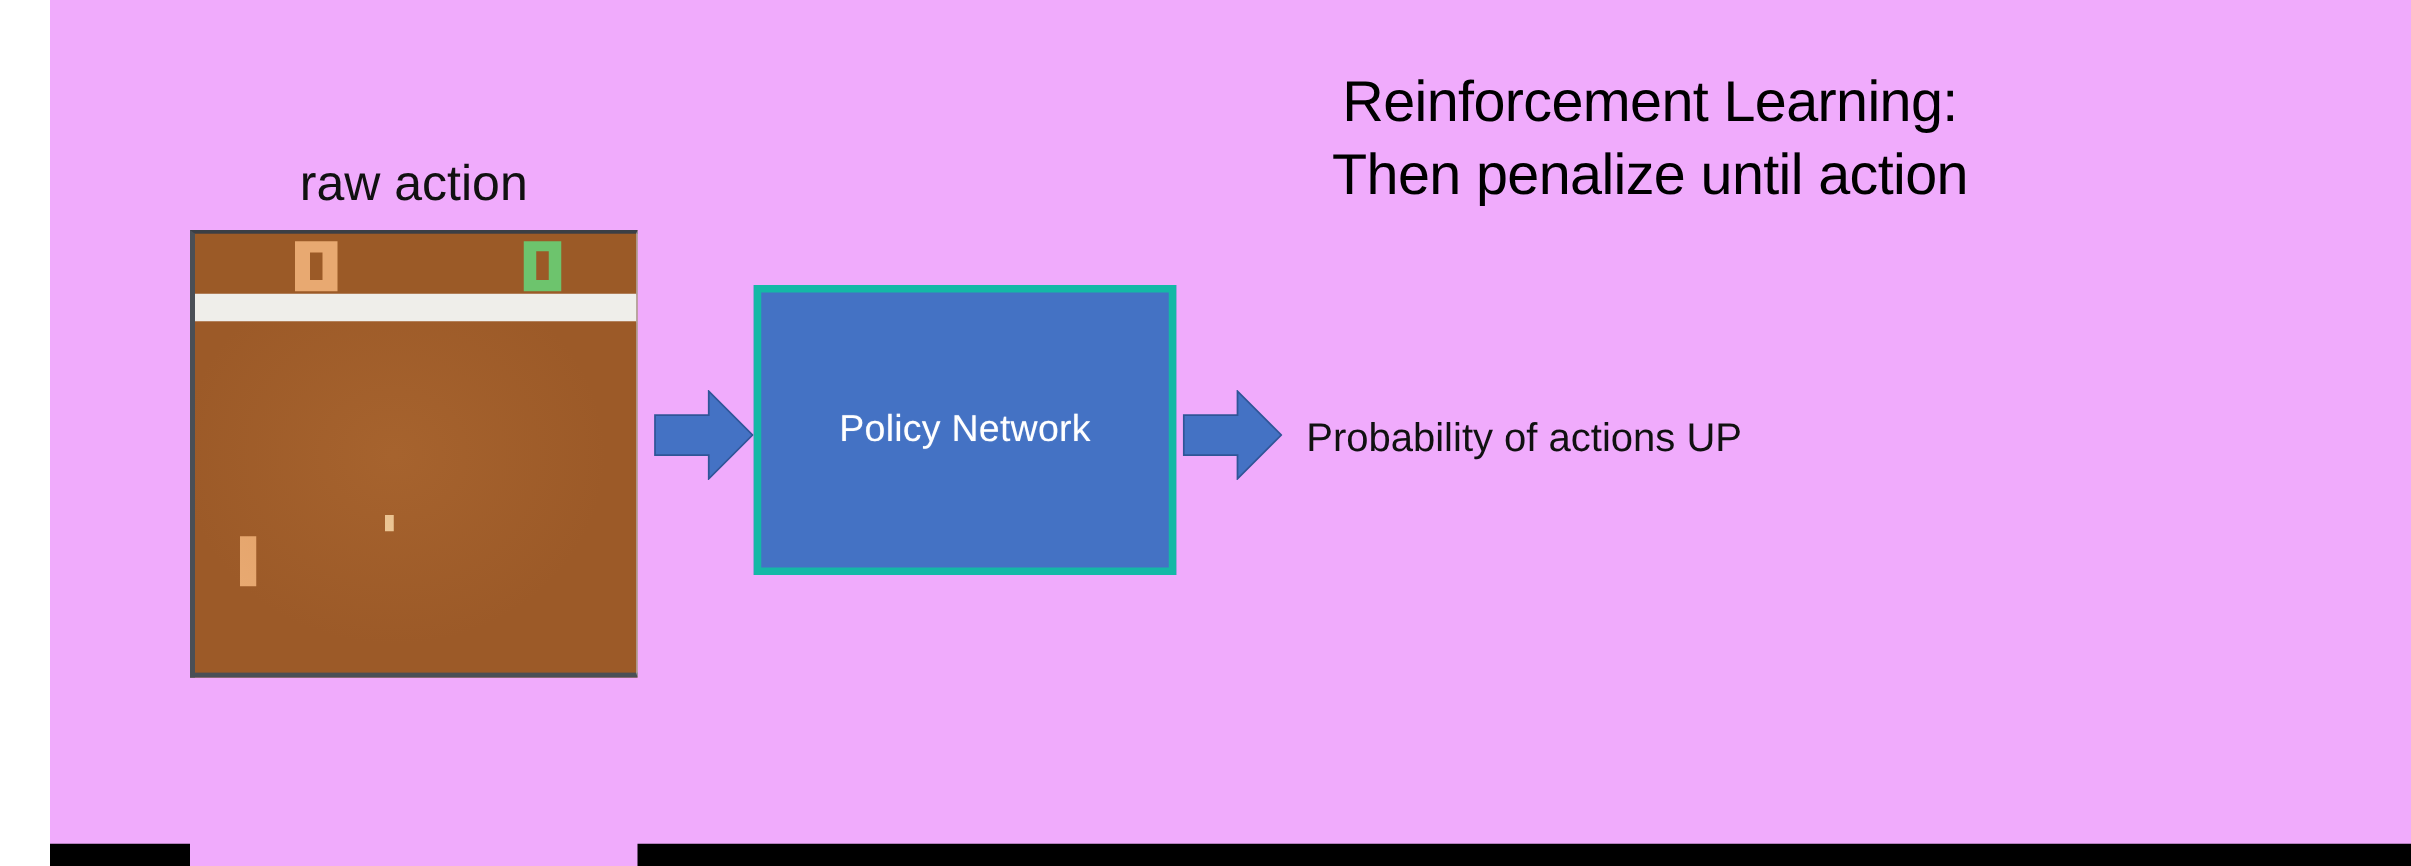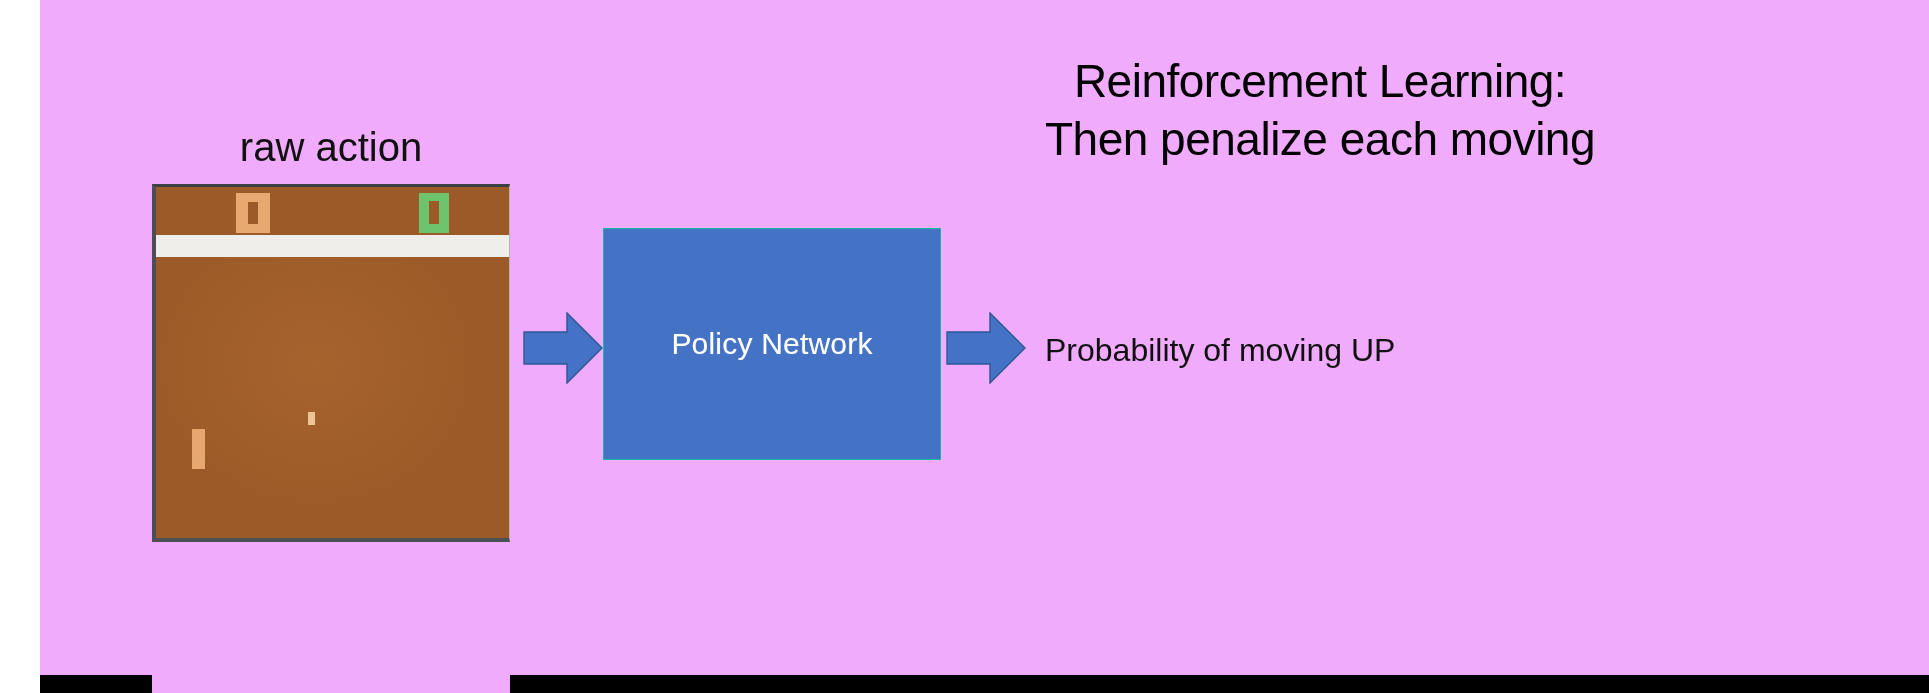--- a/index.html
+++ b/index.html
@@ -160,21 +160,21 @@
   .arrow svg { display: block; }
 
   
   .policy-box {
     position: absolute;
     left: 563px;
     top: 228px;
     width: 338px;
     height: 232px;
     background: #4472c4;
-    border: 1px solid #14b8a6;
+    border: 6px solid #14b8a6;
     box-sizing: border-box;
     display: flex;
     align-items: center;
     justify-content: center;
   }
   .policy-box-label {
     color: #ffffff;
     font-size: 30px;
     font-family: "Liberation Sans", sans-serif;
     letter-spacing: 0.2px;
@@ -203,21 +203,21 @@
   .bottom-bar-left  { left: 0;    width: 112px; }
   .bottom-bar-right { left: 470px; right: 0; }
 </style>
 </head>
 <body>
 
 <div id="slide">
 
   <div class="headline">
     <span class="hl-line">Reinforcement Learning:</span>
-    <span class="hl-line">Then penalize each moving</span>
+    <span class="hl-line">Then penalize until action</span>
   </div>
 
   <div class="raw-pixels-label">raw action</div>
 
   <div class="game-screen">
     <div class="pong-top-band">
       <div class="score-digit score-left">
         <div class="inner"></div>
       </div>
       <div class="score-digit score-right">
@@ -241,18 +241,18 @@
   <div class="policy-box">
     <span class="policy-box-label">Policy Network</span>
   </div>
 
   <div class="arrow" style="left:906px; top:312px;">
     <svg width="80" height="72" viewBox="0 0 80 72" xmlns="http://www.w3.org/2000/svg">
       <polygon points="1,20 44,20 44,1 79,36 44,71 44,52 1,52" fill="#4472c4" stroke="#2f5597" stroke-width="1.4"></polygon>
     </svg>
   </div>
 
-  <div class="output-label">Probability of moving UP</div>
+  <div class="output-label">Probability of actions UP</div>
 
   <div class="bottom-bar bottom-bar-left"></div>
   <div class="bottom-bar bottom-bar-right"></div>
 
 </div>
 
 </body></html>

